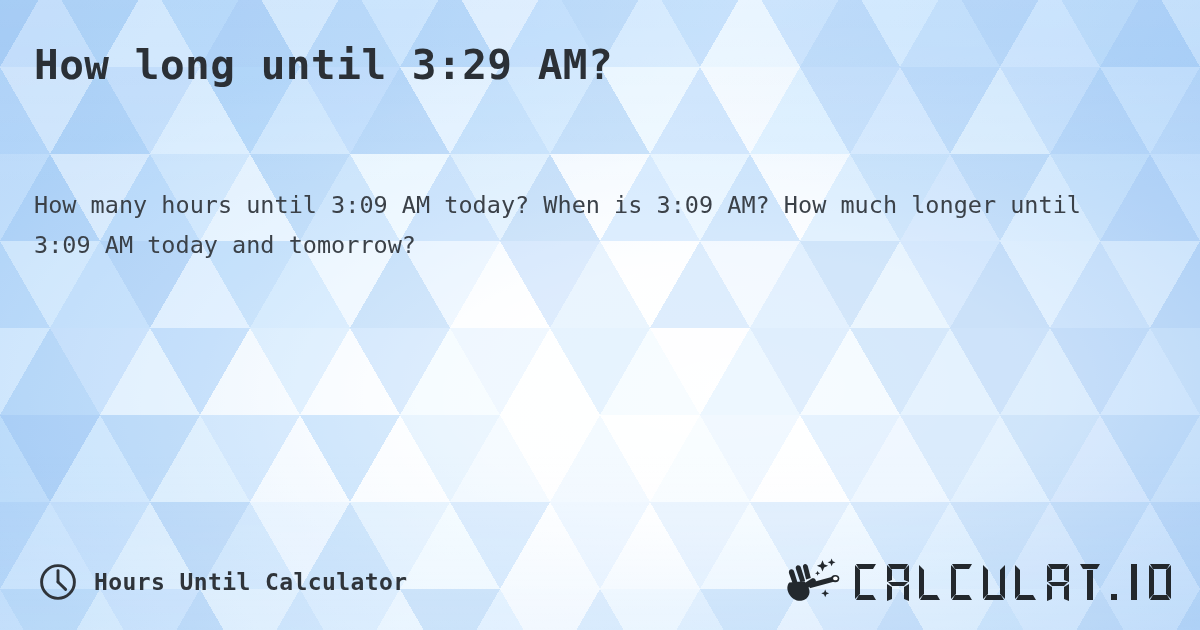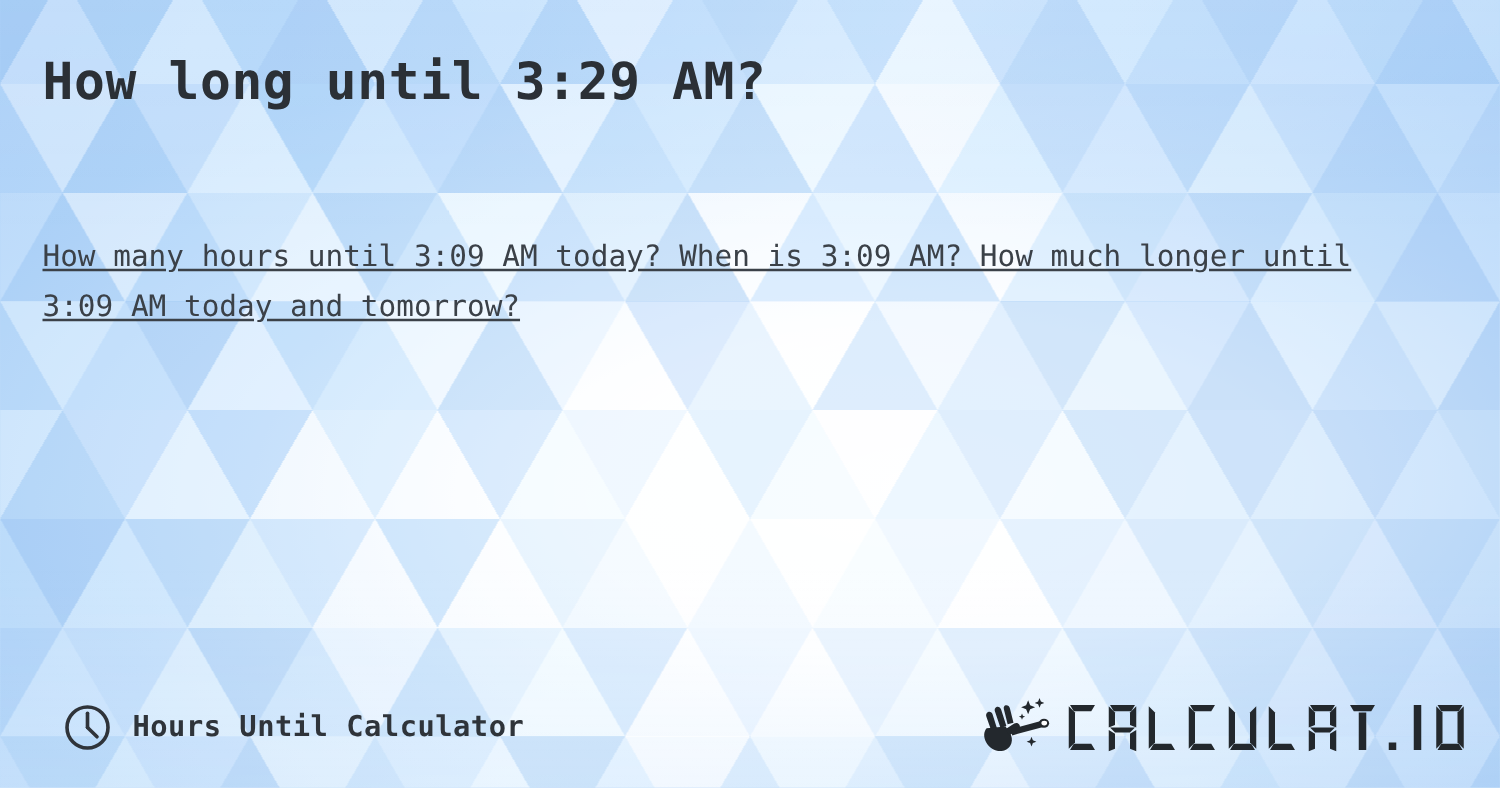--- a/index.html
+++ b/index.html
@@ -61,34 +61,33 @@
     left: 34px;
     top: 185px;
     width: 1090px;
     margin: 0;
     font-family: "DejaVu Sans Mono", "Liberation Mono", monospace;
     font-size: 23.5px;
     font-weight: normal;
     line-height: 40px;
     letter-spacing: 0px;
     color: #3b4148;
-    text-decoration: underline;
   }
 
   
   .footer {
     position: absolute;
     left: 0;
     right: 0;
     bottom: 0;
     height: 92px;
     display: flex;
     align-items: center;
     justify-content: space-between;
-    padding: 0 26px 4px 50px;
+    padding: 0 26px 4px 38px;
     box-sizing: border-box;
   }
 
   .brand-left {
     display: flex;
     align-items: center;
     gap: 16px;
   }
   .clock-icon { display: block; }
   .brand-left-label {

